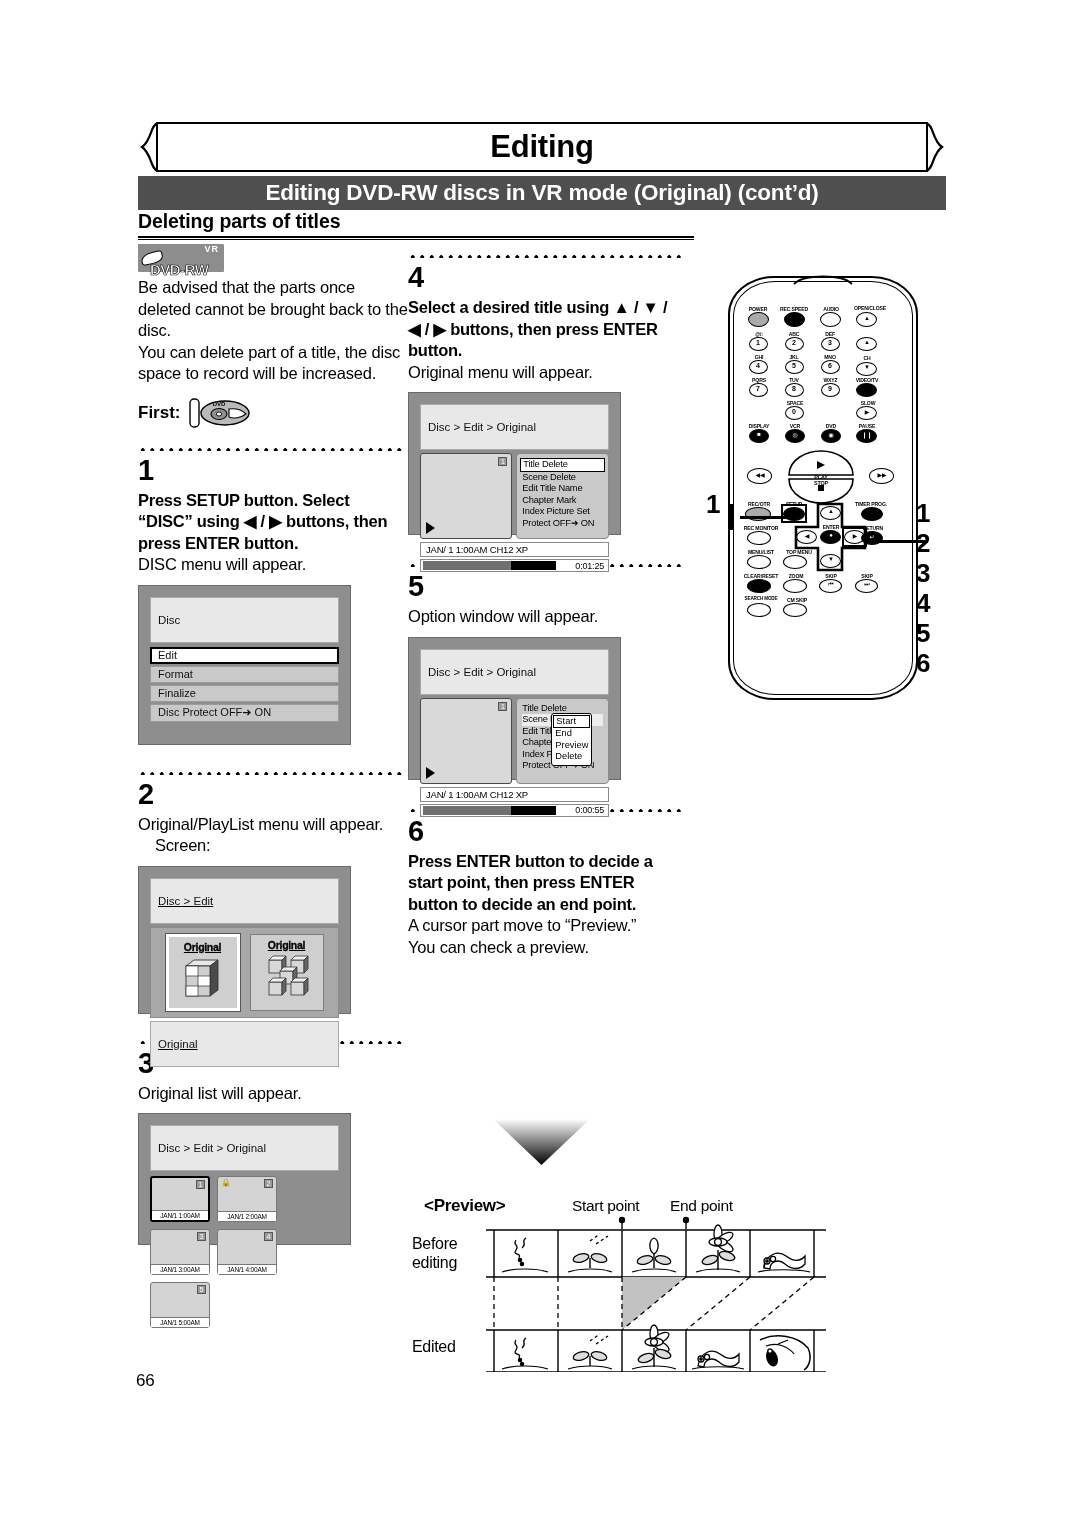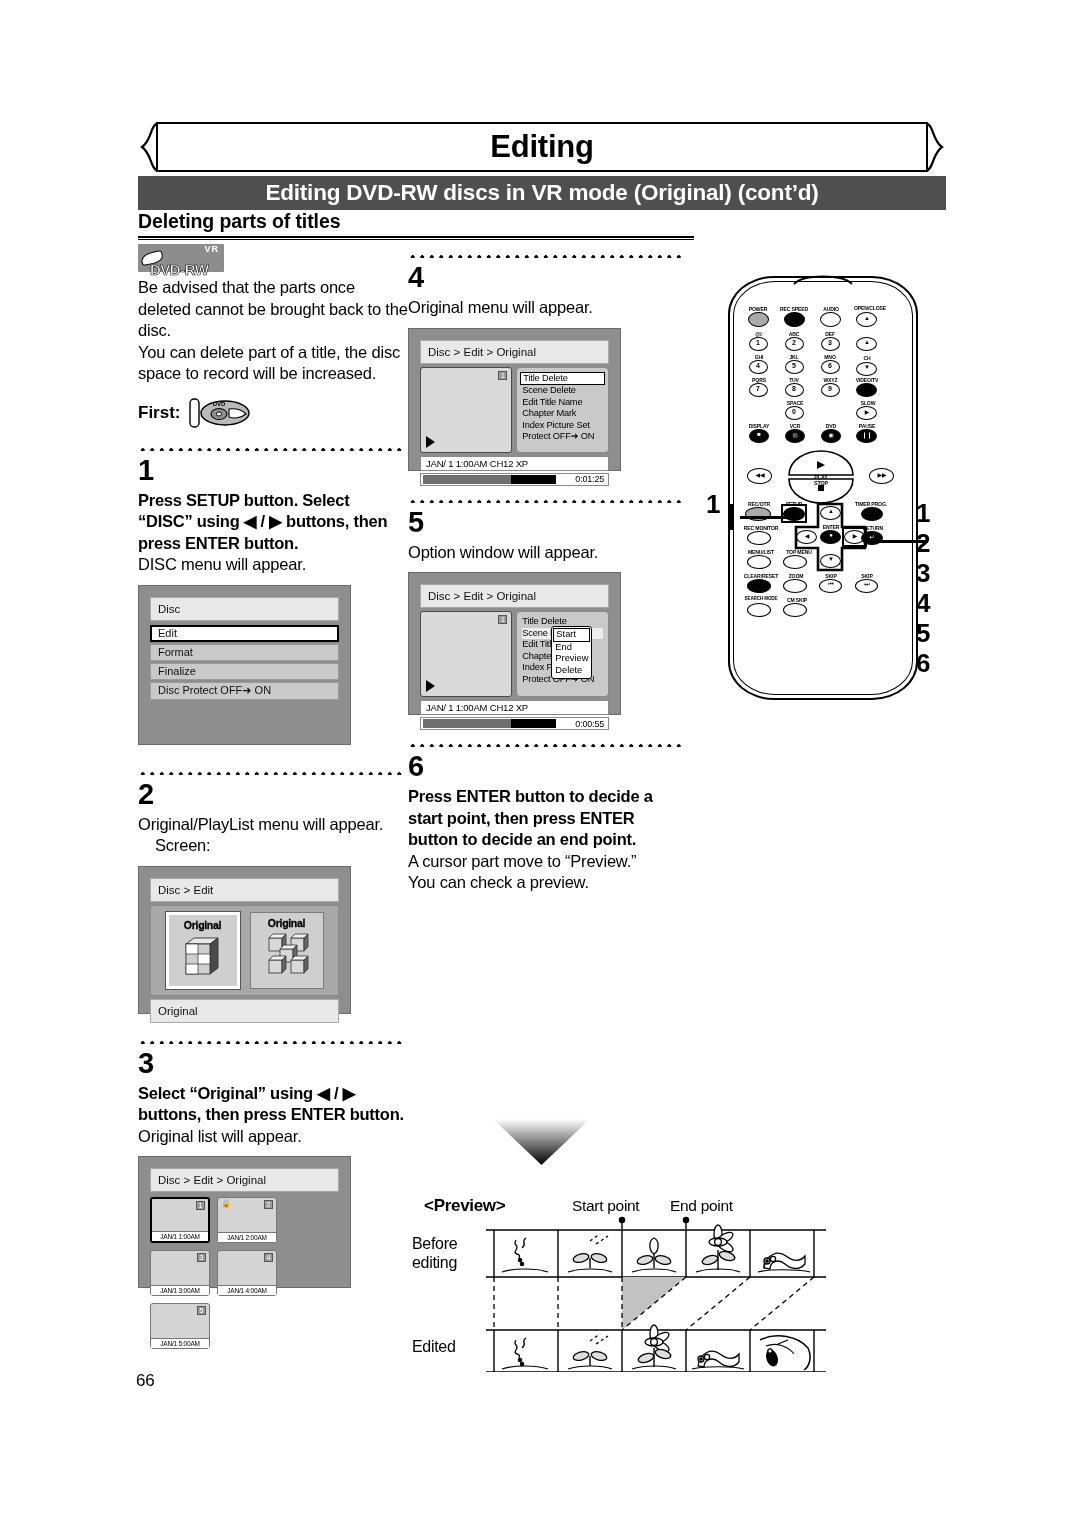--- a/index.html
+++ b/index.html
@@ -103,33 +103,33 @@
   .indent { margin-left:17px; }
 
   
   .screen {
     background:#8e8e8e; border:1px solid #6a6a6a;
     padding:11px 11px 12px 11px;
     position:relative;
   }
   .scr-bar {
     background:#e8e8e8; border:1px solid #a9a9a9;
-    font-size:11.5px; padding:5px 7px; color:#111;
+    font-size:11.5px; padding:16px 7px; color:#111;
   }
   .scr-row {
     background:#c9c9c9; border:1px solid #9b9b9b;
     font-size:11px; padding:1.5px 7px; color:#111; margin-top:2px;
   }
   .scr-row.sel { background:#fff; border:2px solid #000; padding:0.5px 6px; }
 
   
   #screen1 { width:213px; height:160px; margin-top:9px; }
 
   
-  #screen2 { width:213px; height:148px; margin-top:9px; }
+  #screen2 { width:213px; height:148px; margin-top:9px;text-decoration:underline; }
   .op-area {
     background:#a8a8a8; border:1px solid #8a8a8a;
     margin-top:3px; height:91px; display:flex; gap:10px;
     align-items:center; justify-content:center;
   }
   .op-tile {
     width:74px; height:77px; background:#cfcfcf; border:1px solid #7d7d7d;
     position:relative; display:flex; flex-direction:column; align-items:center;
     padding-top:4px;
   }
@@ -366,21 +366,20 @@
                 <path d="M40 28 L44 24 L44 37 L40 41 Z" fill="#666"></path>
             </g>
           </svg>
         </div>
       </div>
       <div class="scr-bar" style="margin-top:3px;">Original</div>
     </div>
 
     <div class="dots w-left" style="margin-top:24px;"></div>
     <div class="stepnum">3</div>
-    <div class="stepbold">Select “Original” using ◀ / ▶ buttons, then press ENTER button.</div>
     <div class="stepnote">Original list will appear.</div>
 
     <div class="screen" id="screen3">
       <div class="scr-bar">Disc &gt; Edit &gt; Original</div>
       <div class="thumbs">
         <div class="thumb sel">
           <span class="num">1</span>
           <span class="cap">JAN/1  1:00AM</span>
         </div>
         <div class="thumb">
@@ -401,20 +400,21 @@
           <span class="cap">JAN/1  5:00AM</span>
         </div>
       </div>
     </div>
   </div>
 
   <div class="col" id="col-mid">
 
     <div class="dots w-mid" style="margin-top:0;"></div>
     <div class="stepnum">4</div>
+    <div class="stepbold">Select a desired title using ▲ / ▼ / ◀ / ▶ buttons, then press ENTER button.</div>
     <div class="stepnote">Original menu will appear.</div>
 
     <div class="screen screen45">
       <div class="scr-bar">Disc &gt; Edit &gt; Original</div>
       <div class="s45-mid">
         <div class="s45-preview">
           <span class="num">1</span>
           <span class="playtri"></span>
         </div>
         <div class="s45-menu">

